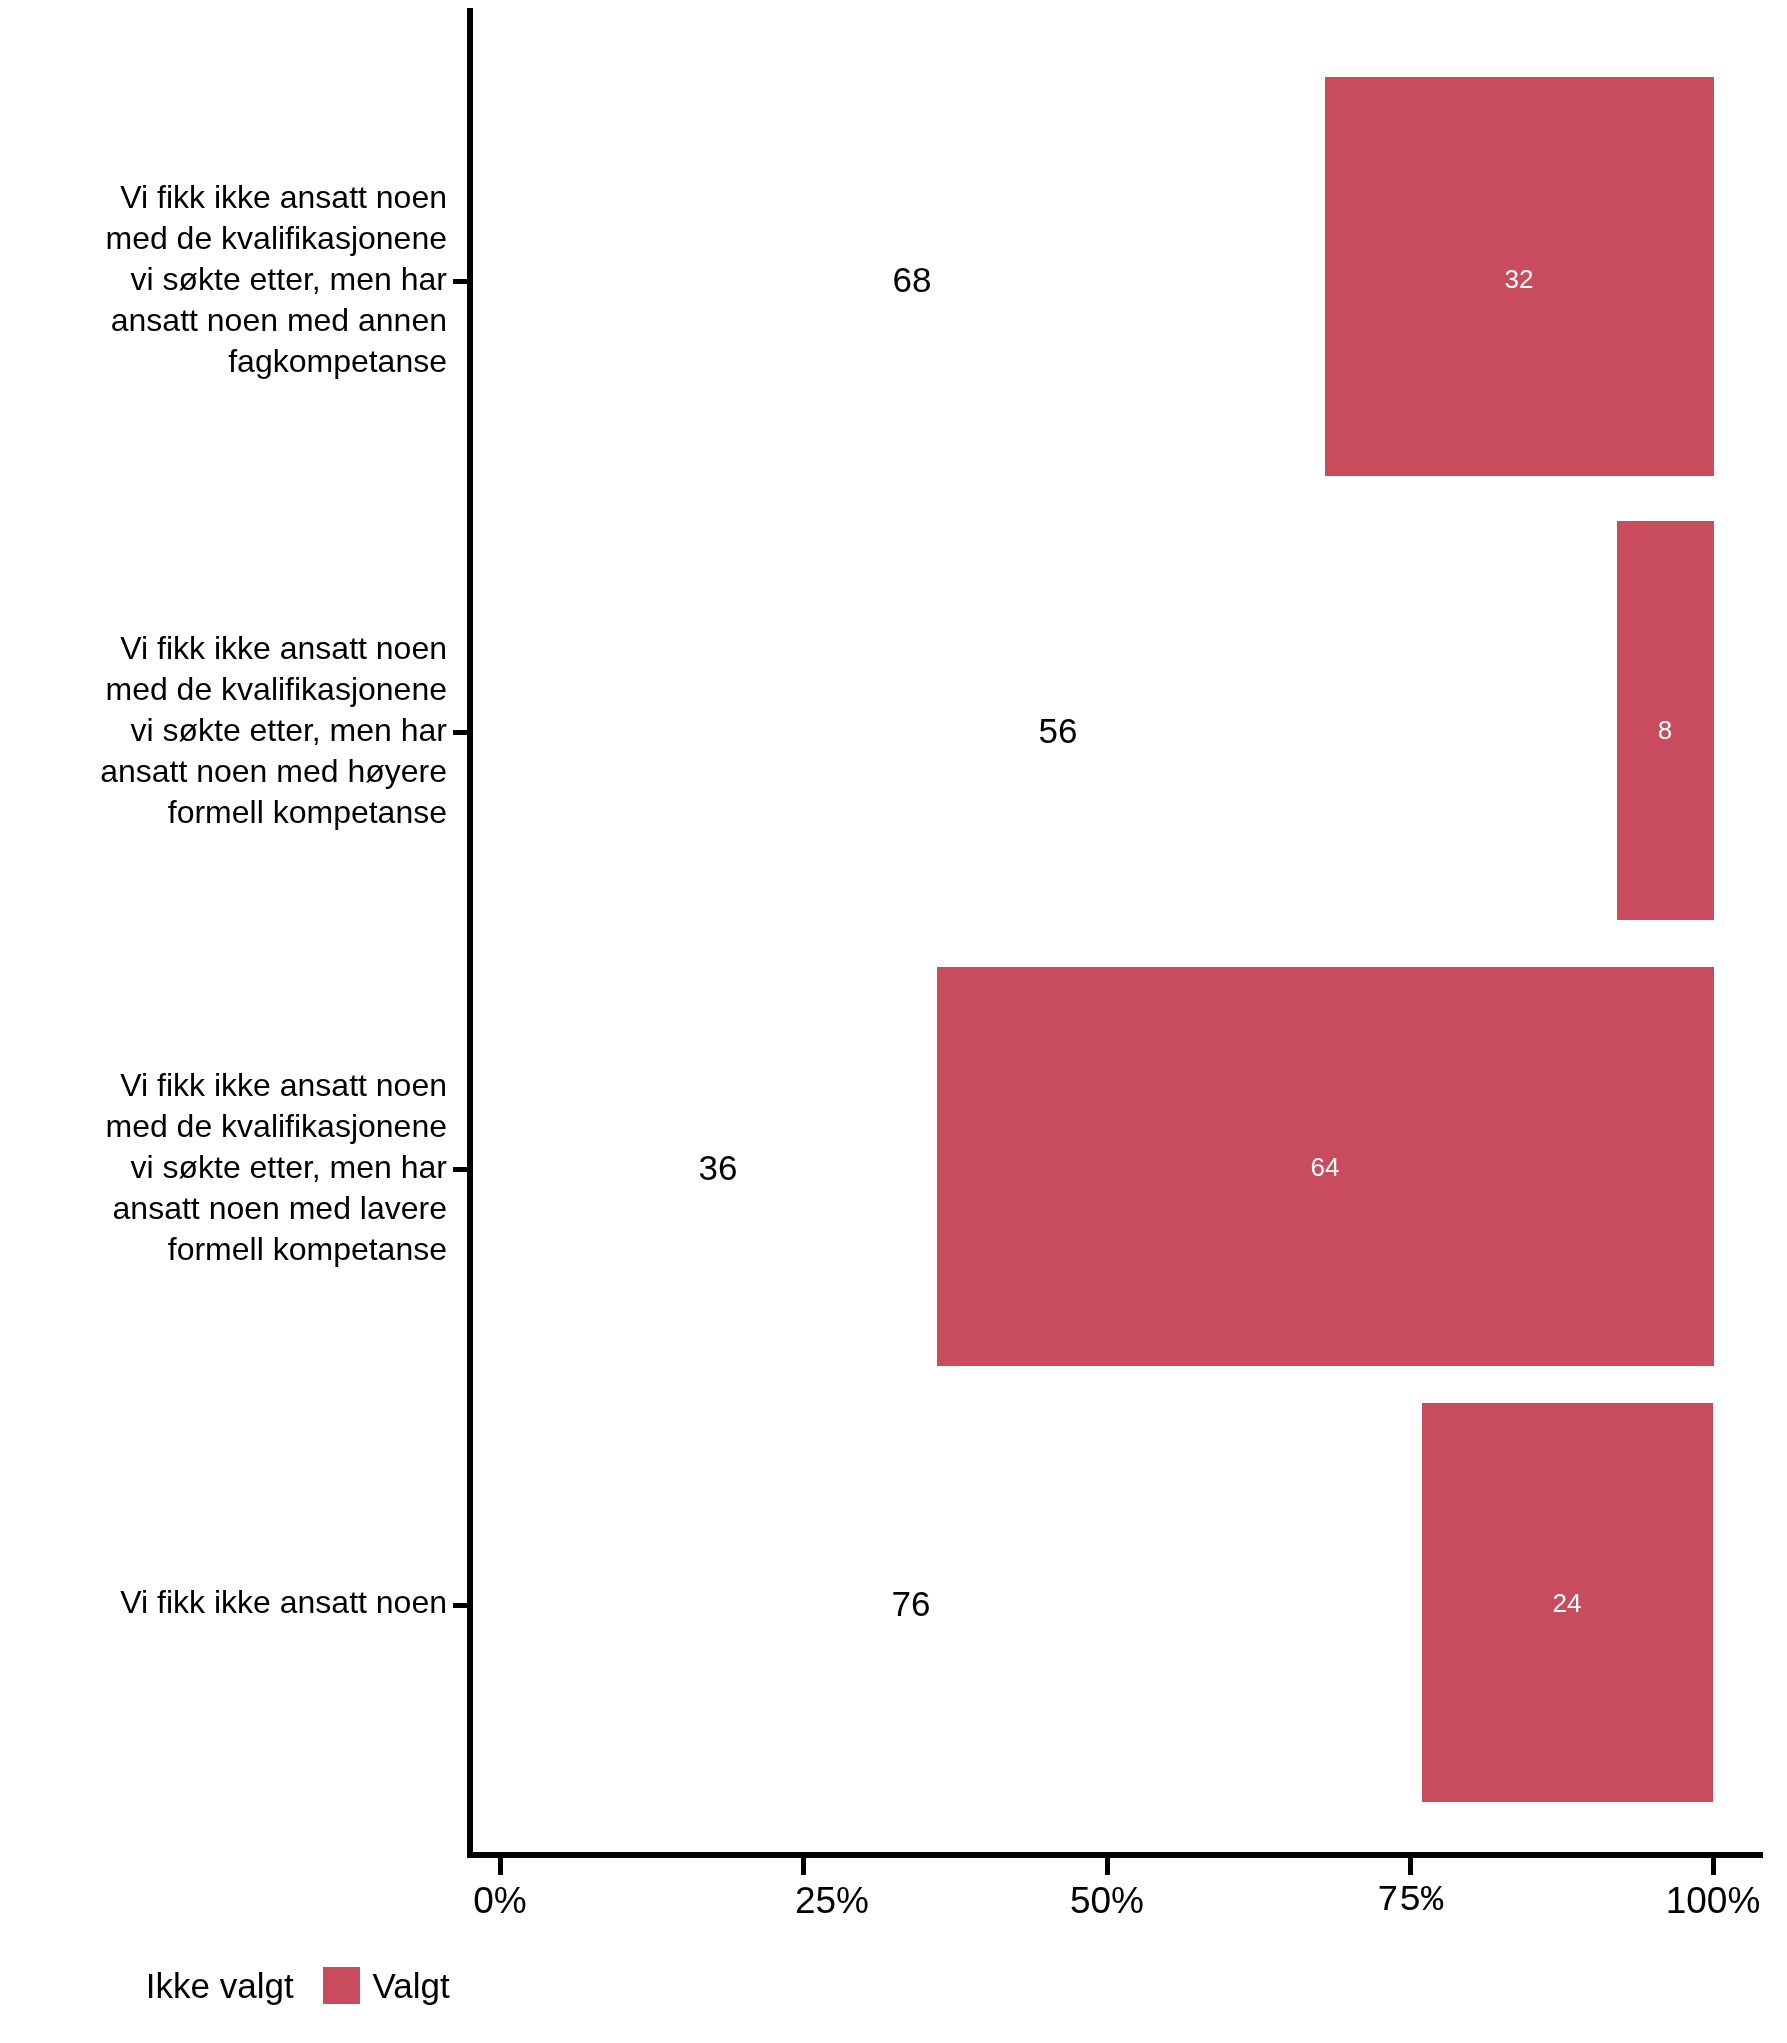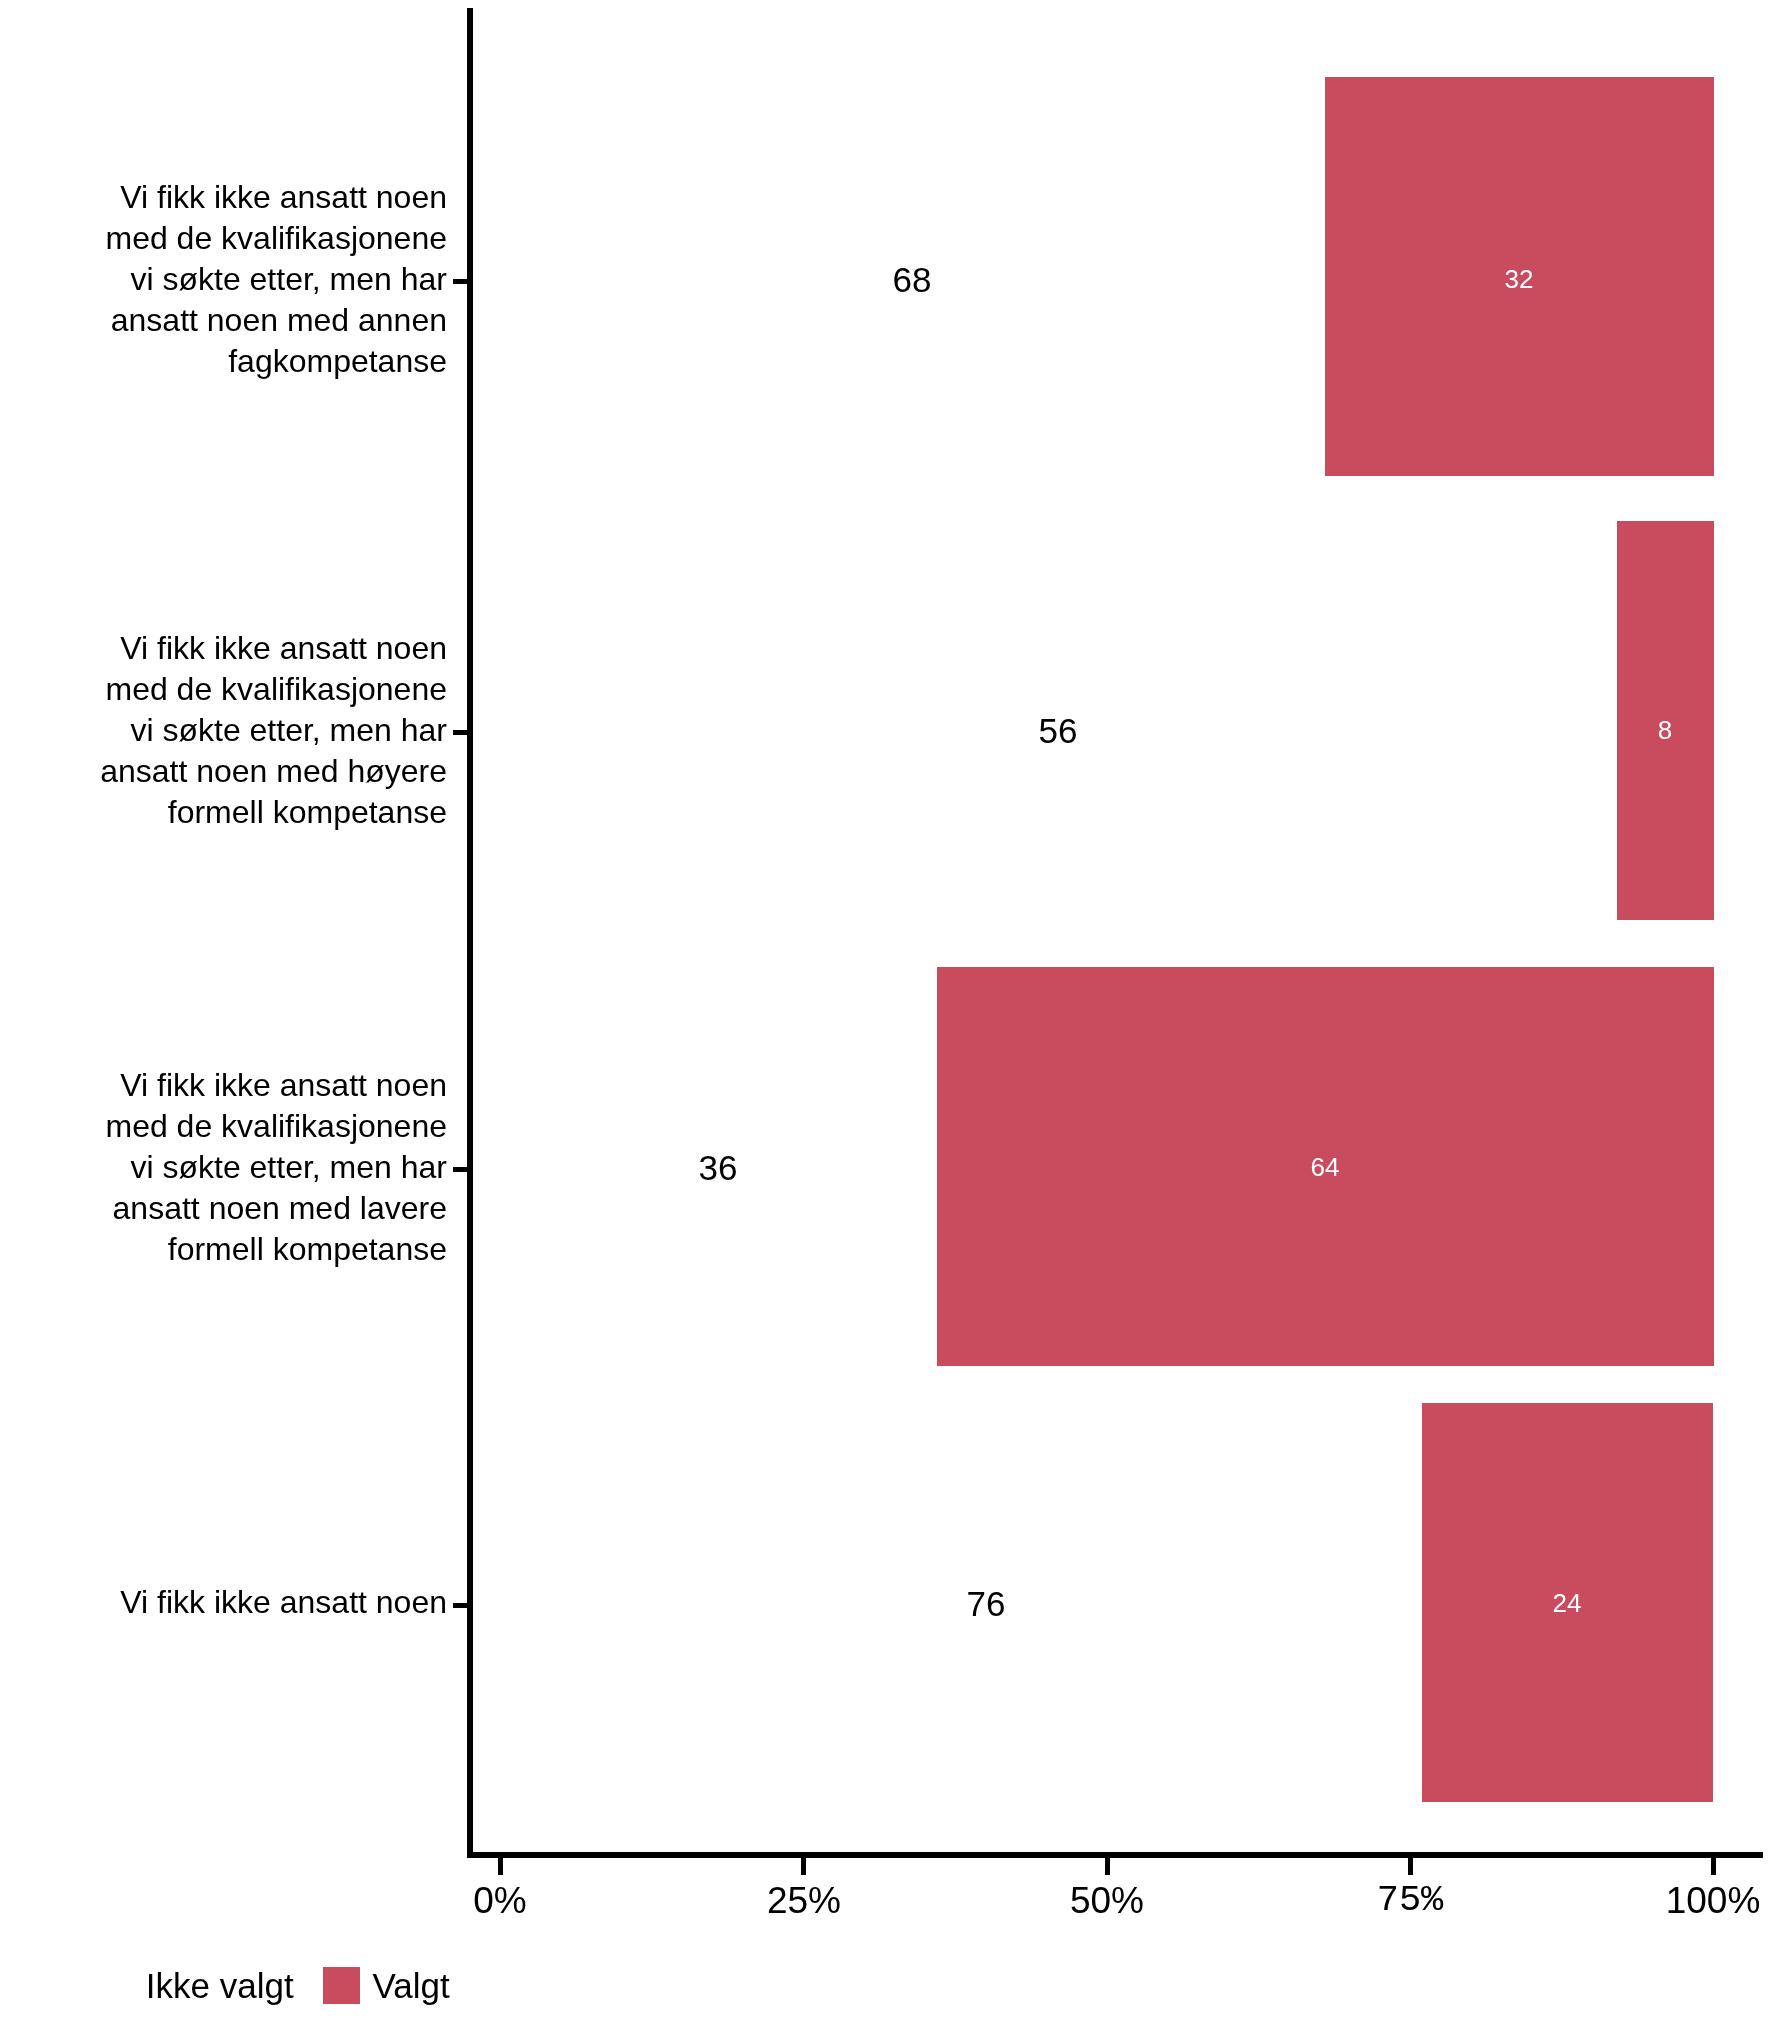--- a/index.html
+++ b/index.html
@@ -134,31 +134,31 @@
 vi søkte etter, men har
 ansatt noen med lavere
 formell kompetanse</div>
   <div class="bar" style="left:937px;top:967px;width:777px;height:399px;"></div>
   <div class="left-value" style="left:718px;top:1167px;">36</div>
   <div class="bar-value" style="left:1325px;top:1167px;">64</div>
 
   <div class="y-tick" style="top:1603px;"></div>
   <div class="cat-label-box" style="top:1582px;">Vi fikk ikke ansatt noen</div>
   <div class="bar" style="left:1422px;top:1403px;width:291px;height:399px;"></div>
-  <div class="left-value" style="left:986px;top:1603px;">76</div>
+  <div class="left-value" style="left:911px;top:1603px;">76</div>
   <div class="bar-value" style="left:1567px;top:1603px;">24</div>
 
   <div class="x-tick" style="left:498px;"></div>
   <div class="x-tick" style="left:801px;"></div>
   <div class="x-tick" style="left:1105px;"></div>
   <div class="x-tick" style="left:1408px;"></div>
   <div class="x-tick" style="left:1711px;"></div>
 
   <div class="x-tick-label" style="left:500px;">0%</div>
-  <div class="x-tick-label" style="left:804px;">25%</div>
+  <div class="x-tick-label" style="left:832px;">25%</div>
   <div class="x-tick-label" style="left:1107px;">50%</div>
   <div class="x-tick-label" style="left:1410px;font-family:Liberation Mono, monospace;">75%</div>
   <div class="x-tick-label" style="left:1713px;">100%</div>
 
   <div class="legend">
     <div class="legend-item">
       <span class="legend-swatch sw-white"></span>
       <span class="legend-label">Ikke valgt</span>
     </div>
     <div class="legend-item">

